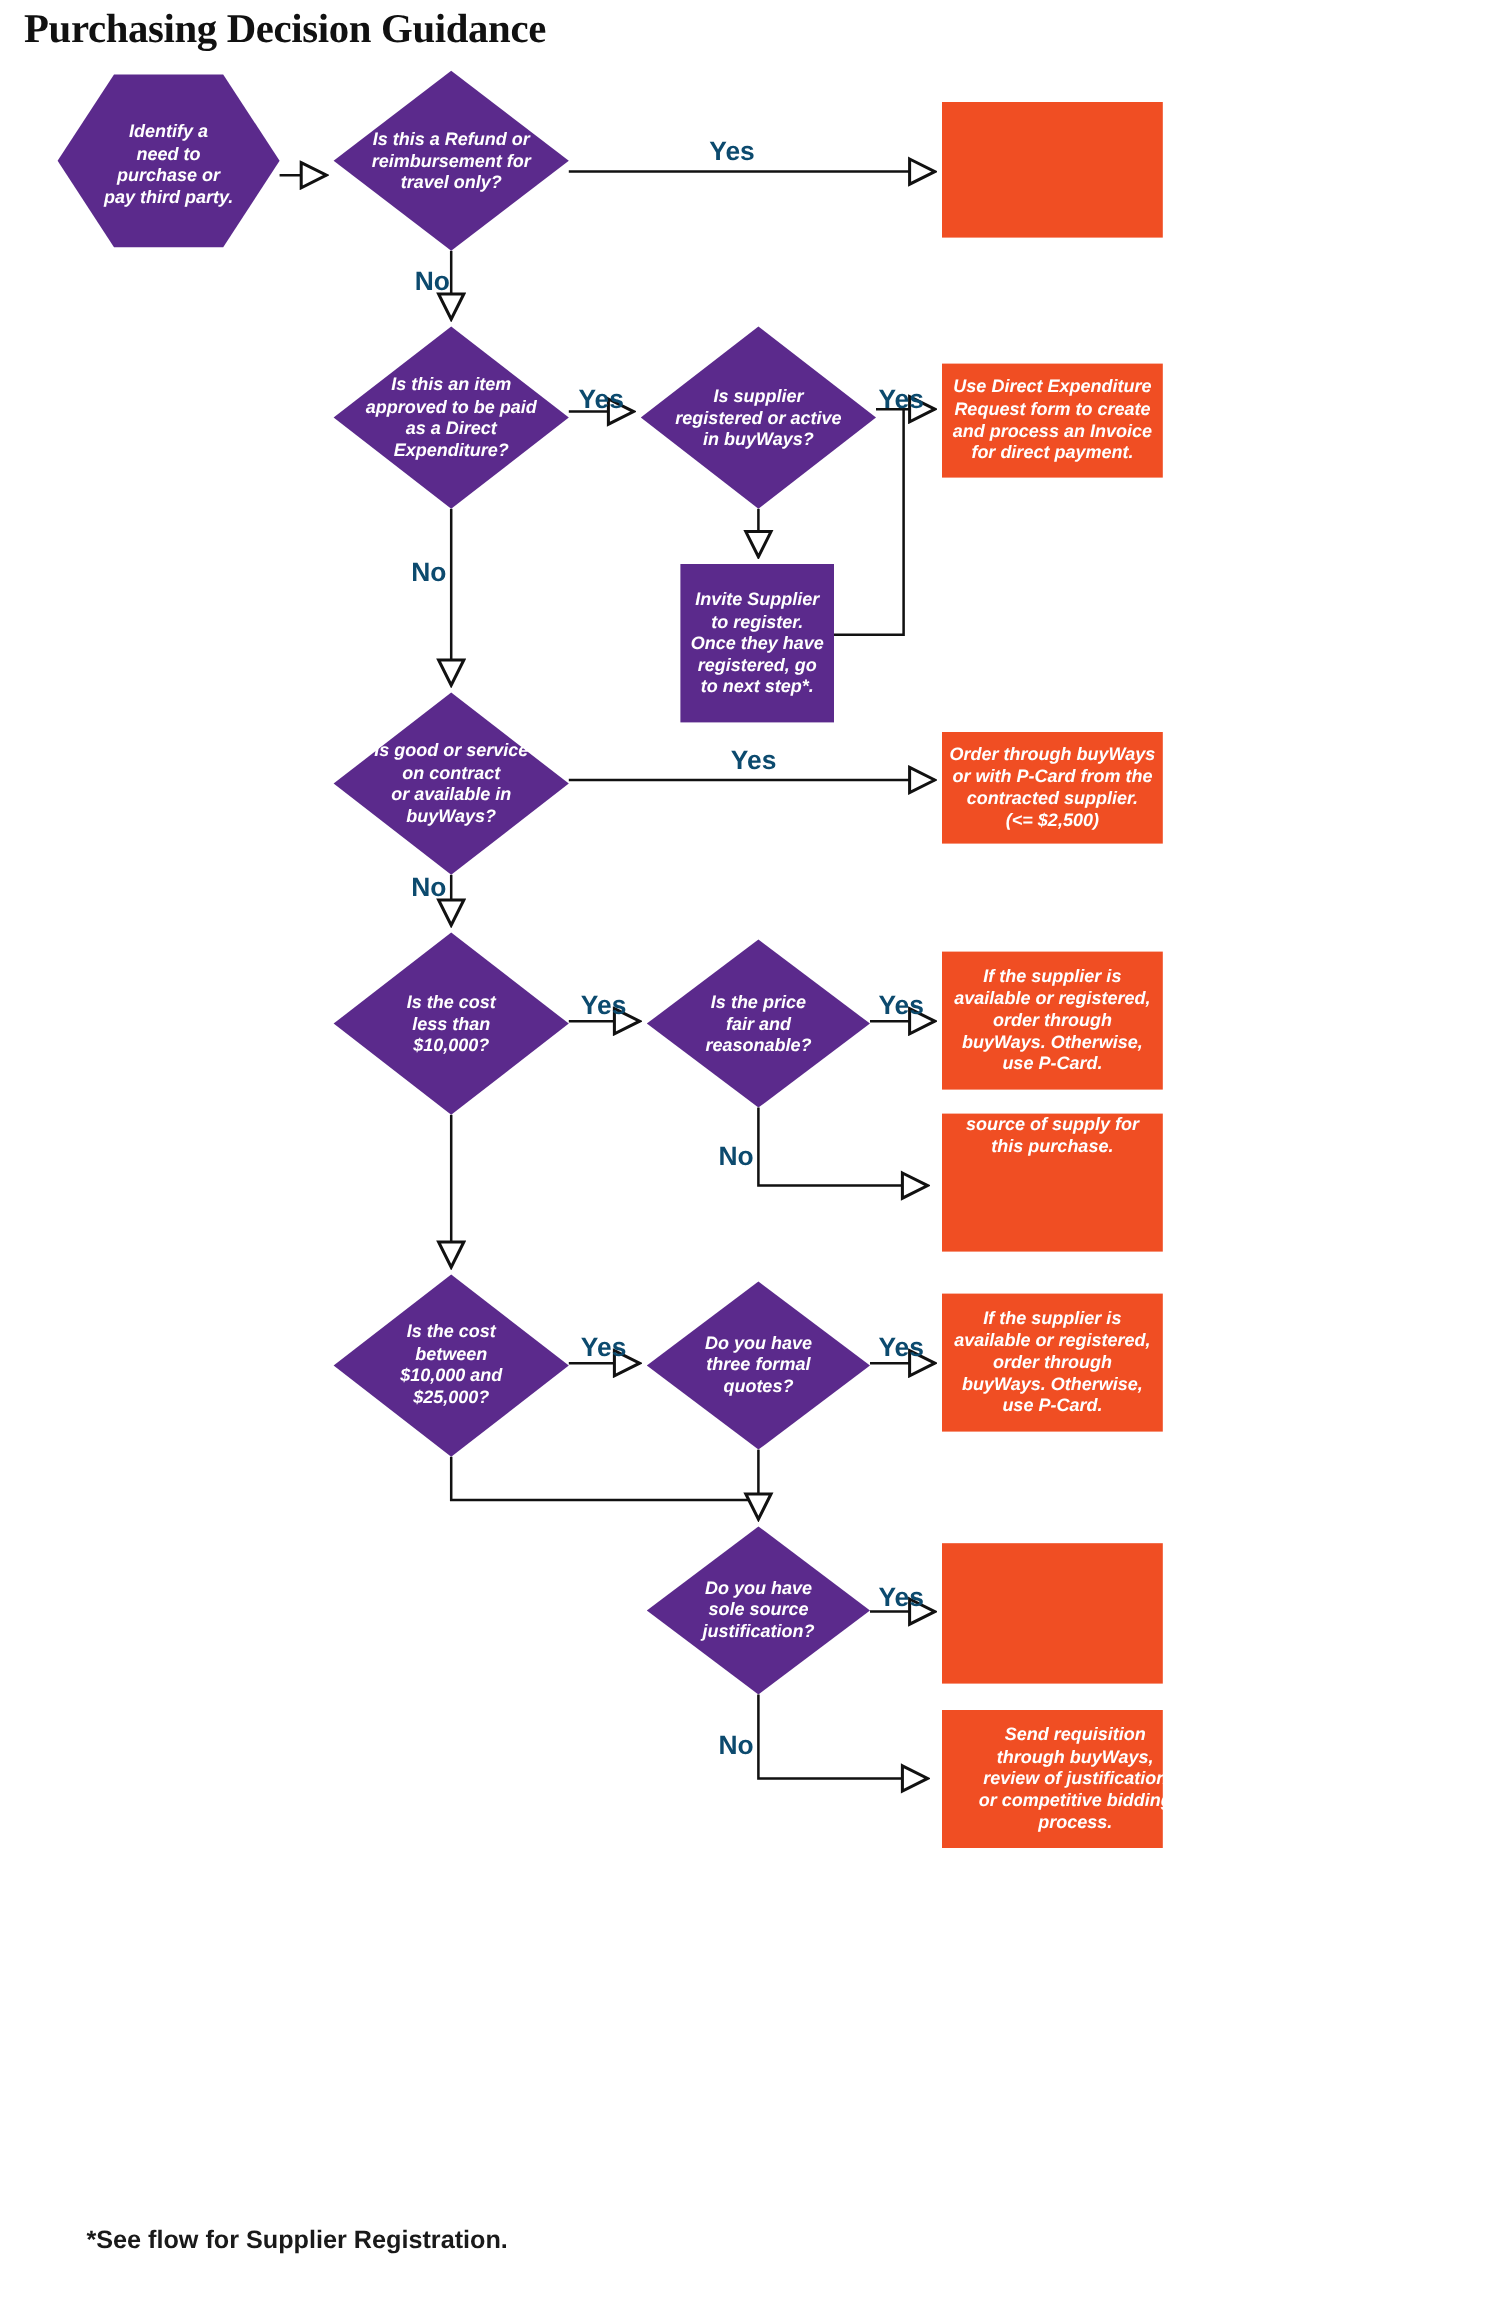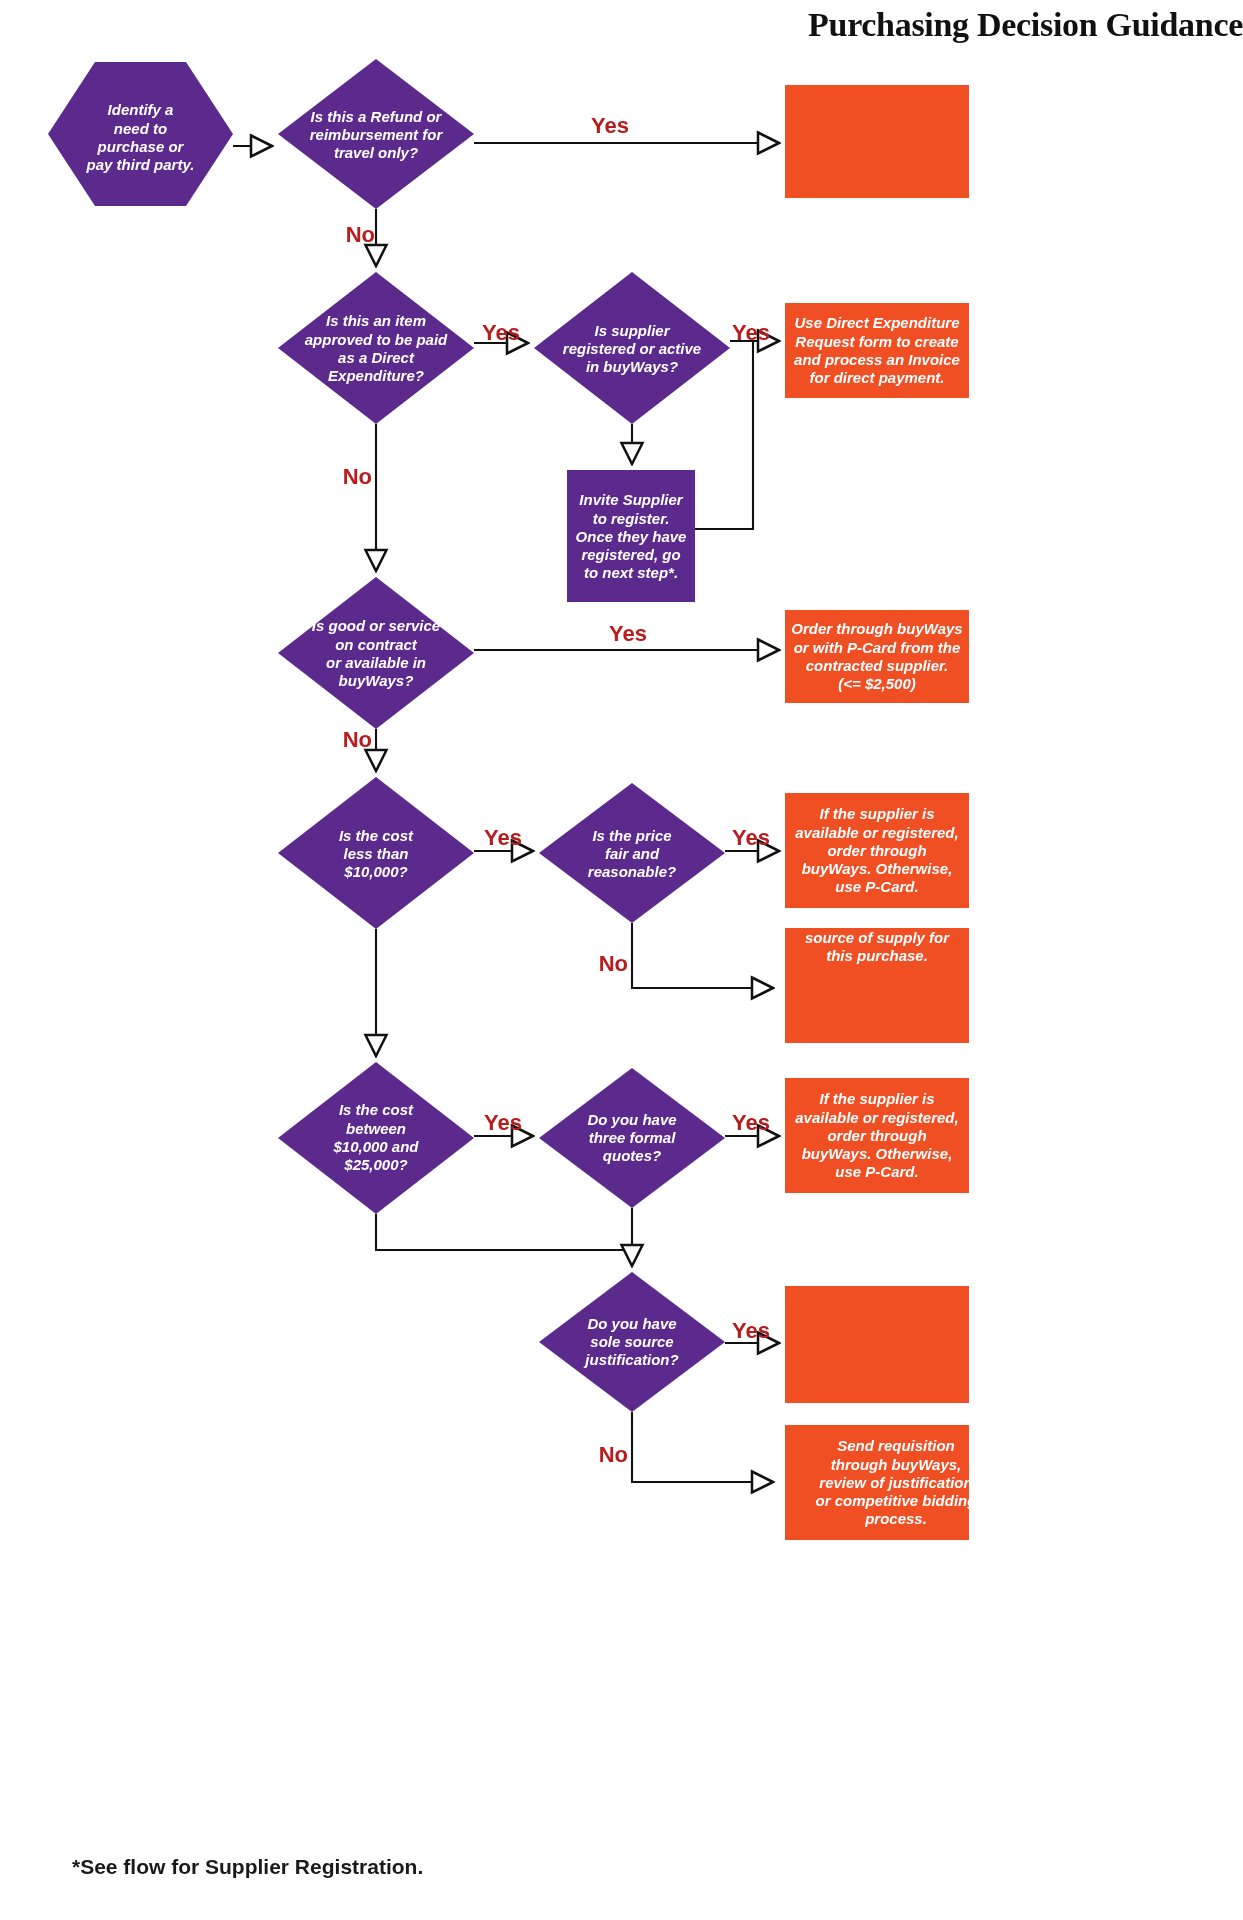--- a/index.html
+++ b/index.html
@@ -36,37 +36,38 @@
     text-align: center;
     color: #ffffff;
     font-weight: bold;
     font-family: "Liberation Sans", sans-serif;
     line-height: 1.22;
     pointer-events: none;
     white-space: pre-line;
   }
   .edge-label {
     position: absolute;
-    color: #b91c1c;
+    color: #0c4a6e;
     font-weight: bold;
     font-family: "Liberation Sans", sans-serif;
     text-align: center;
     white-space: nowrap;
   }
   #page-title {
     position: absolute;
     top: 6px;
     left: 0;
     width: 1243px;
-    text-align: right;
+    text-align: left;
     font-family: "Liberation Serif", serif;
     font-weight: bold;
     font-size: 34px;
     letter-spacing: -0.3px;
     color: #111111;
+    padding-left: 20px;
   }
   #footnote {
     position: absolute;
     left: 72px;
     top: 1855px;
     font-family: "Liberation Sans", sans-serif;
     font-weight: bold;
     font-size: 21px;
     color: #1a1a1a;
   }

